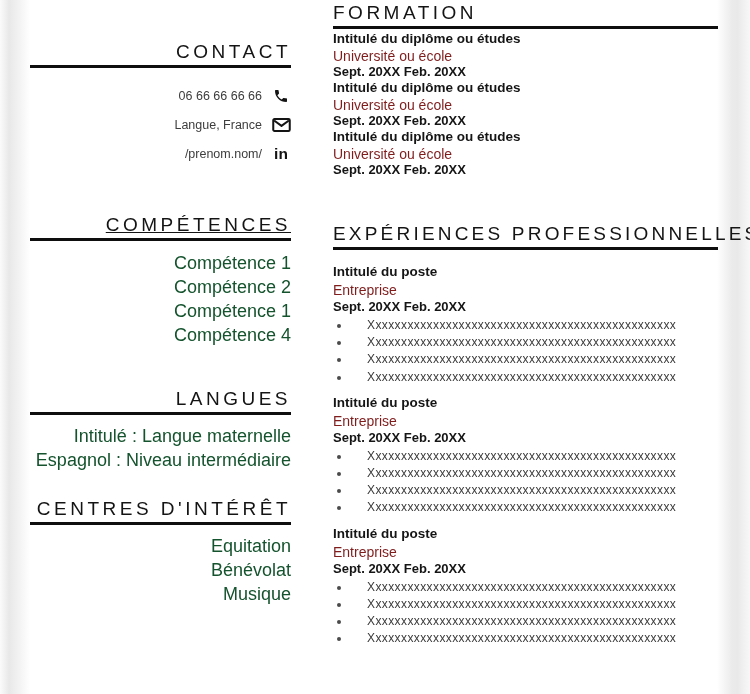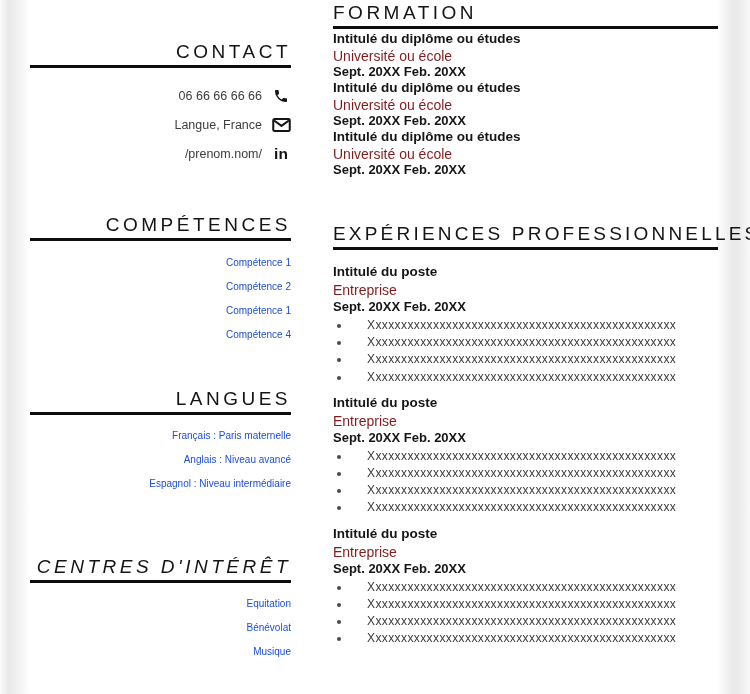--- a/index.html
+++ b/index.html
@@ -31,37 +31,37 @@
     letter-spacing: 3.5px;
     color: #141414;
     line-height: 16px;
     padding-bottom: 5px;
     border-bottom: 3px solid #0e0e0e;
     white-space: nowrap;
   }
 
   
   .shead.contact      { margin-top: 44px; }
-  .shead.competences  { margin-top: 49px; }
+  .shead.competences  { margin-top: 49px; text-decoration: underline; }
   .shead.langues      { margin-top: 44px; }
-  .shead.interets     { margin-top: 63px; font-style: italic; }
+  .shead.interets     { margin-top: 29px; }
 
   .contact-list { margin: 13px 0 0; }
   .contact-row {
     height: 29px;
     display: flex; justify-content: flex-end; align-items: center;
     gap: 9px;
     font-size: 12.5px; color: #3d3d3d;
   }
   .cicon { width: 20px; display: flex; justify-content: center; align-items: center; flex: 0 0 20px; }
   .cicon svg { display: block; }
   .linkedin-glyph { font-weight: bold; font-size: 15.5px; color: #141414; letter-spacing: 0; line-height: 1; }
 
   .plain-list { list-style: none; margin: 10px 0 0; padding: 0; }
-  .plain-list li { line-height: 24px; font-size: 10px; color: #1d4ed8; }
+  .plain-list li { line-height: 24px; font-size: 18px; color: #14532d; }
   .plain-list.tight { margin-top: 9px; }
 
   
   .shead.formation  { margin-top: 5px; }
   .shead.experience { margin-top: 50px; letter-spacing: 3.2px; }
 
   .f-entry { margin-top: 1px; }
   .entry-title { font-size: 13.5px; font-weight: bold; color: #151515; line-height: 17px; }
   .entry-org   { font-size: 14px; color: #7f1d1d; line-height: 17px; margin-top: 1px; }
   .entry-date  { font-size: 13px; font-weight: bold; color: #151515; line-height: 12px; margin-top: 1px; }
@@ -124,22 +124,21 @@
     <h2 class="shead competences">COMPÉTENCES</h2>
     <ul class="plain-list">
       <li>Compétence 1</li>
       <li>Compétence 2</li>
       <li>Compétence 1</li>
       <li>Compétence 4</li>
     </ul>
 
     <h2 class="shead langues">LANGUES</h2>
     <ul class="plain-list tight">
-      <li>Français : Paris maternelle</li>
-      <li>Anglais : Niveau avancé</li>
+      <li>Intitulé : Langue maternelle</li>
       <li>Espagnol : Niveau intermédiaire</li>
     </ul>
 
     <h2 class="shead interets">CENTRES D'INTÉRÊT</h2>
     <ul class="plain-list tight">
       <li>Equitation</li>
       <li>Bénévolat</li>
       <li>Musique</li>
     </ul>
   </aside>

